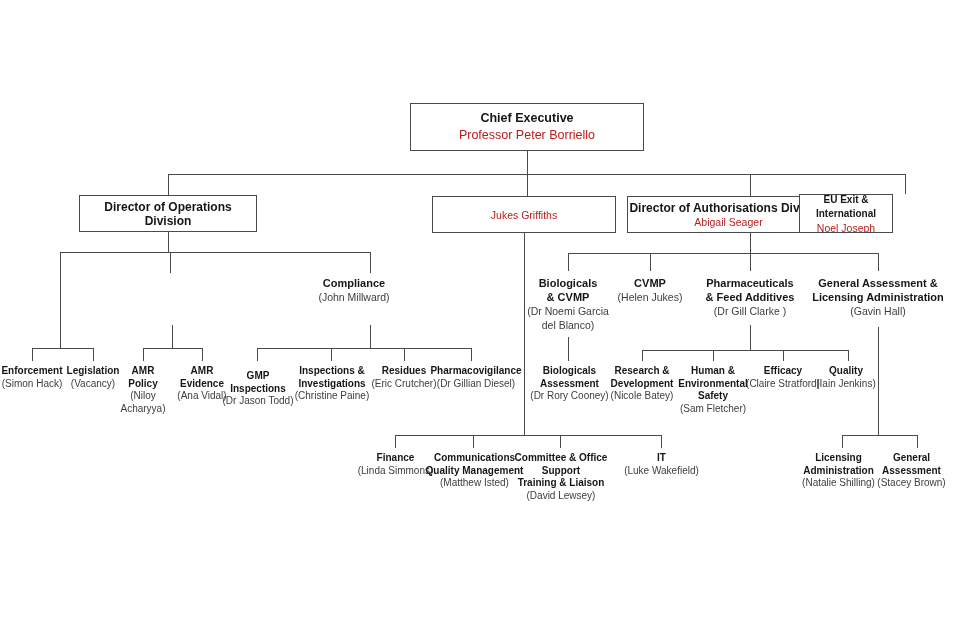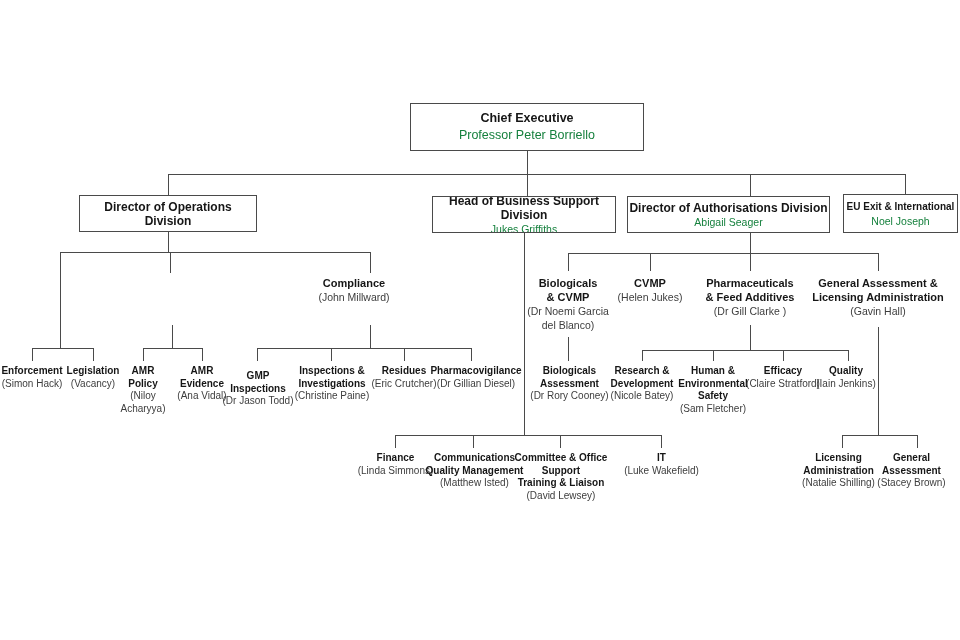--- a/index.html
+++ b/index.html
@@ -4,21 +4,21 @@
 <style>
   * { margin:0; padding:0; box-sizing:border-box; }
   html,body { background:#ffffff; }
   body { width:960px; height:640px; font-family:"Liberation Sans", sans-serif; }
   #canvas { position:relative; width:960px; height:640px; background:#ffffff; overflow:hidden; }
 
   .box { position:absolute; border:1.5px solid #4a4a4a; background:#fff;
          display:flex; flex-direction:column; justify-content:center;
          text-align:center; overflow:hidden; }
   .box .t { font-weight:bold; font-size:12px; color:#161616; line-height:14px; white-space:pre-line; }
-  .box .n { font-size:10.5px; color:#15803d; line-height:14px; white-space:pre-line; }
+  .box .n { font-size:10.5px; color:#b91c1c; line-height:14px; white-space:pre-line; }
   #box-ce .t { font-size:12.5px; line-height:17px; }
   #box-ce .n { font-size:12.5px; line-height:17px; }
   #box-eu .t { font-size:10px; }
 
   .node { position:absolute; text-align:center; }
   .node .t { font-weight:bold; font-size:10px; color:#161616; line-height:12.5px; white-space:pre-line; }
   .node .n { font-size:10px; color:#3d3d3d; line-height:12.5px; white-space:pre-line; }
   .node.l3 .t { font-size:11px; line-height:14px; }
   .node.l3 .n { font-size:10.5px; line-height:14px; }
 
@@ -90,30 +90,29 @@
   <div class="box" id="box-ce" style="left:410px;top:103px;width:234px;height:48px">
     <div class="t">Chief Executive</div>
     <div class="n">Professor Peter Borriello</div>
   </div>
 
   <div class="box" style="left:79px;top:195px;width:178px;height:37px">
     <div class="t">Director of Operations Division</div>
   </div>
 
   <div class="box" style="left:432px;top:196px;width:184px;height:37px">
-    <div class="t">Head of Business Support Division</div>
     <div class="n">Jukes Griffiths</div>
   </div>
 
   <div class="box" style="left:627px;top:196px;width:203px;height:37px">
     <div class="t">Director of Authorisations Division</div>
     <div class="n">Abigail Seager</div>
   </div>
 
-  <div class="box" id="box-eu" style="left:843px;top:194px;width:115px;height:39px">
+  <div class="box" id="box-eu" style="left:799px;top:194px;width:94px;height:39px">
     <div class="t">EU Exit &amp; International</div>
     <div class="n">Noel Joseph</div>
   </div>
 
   <div class="node l3" style="left:274px;top:276px;width:160px">
     <div class="t">Compliance</div>
     <div class="n">(John Millward)</div>
   </div>
   <div class="node l3" style="left:513px;top:276px;width:110px">
     <div class="t">Biologicals

